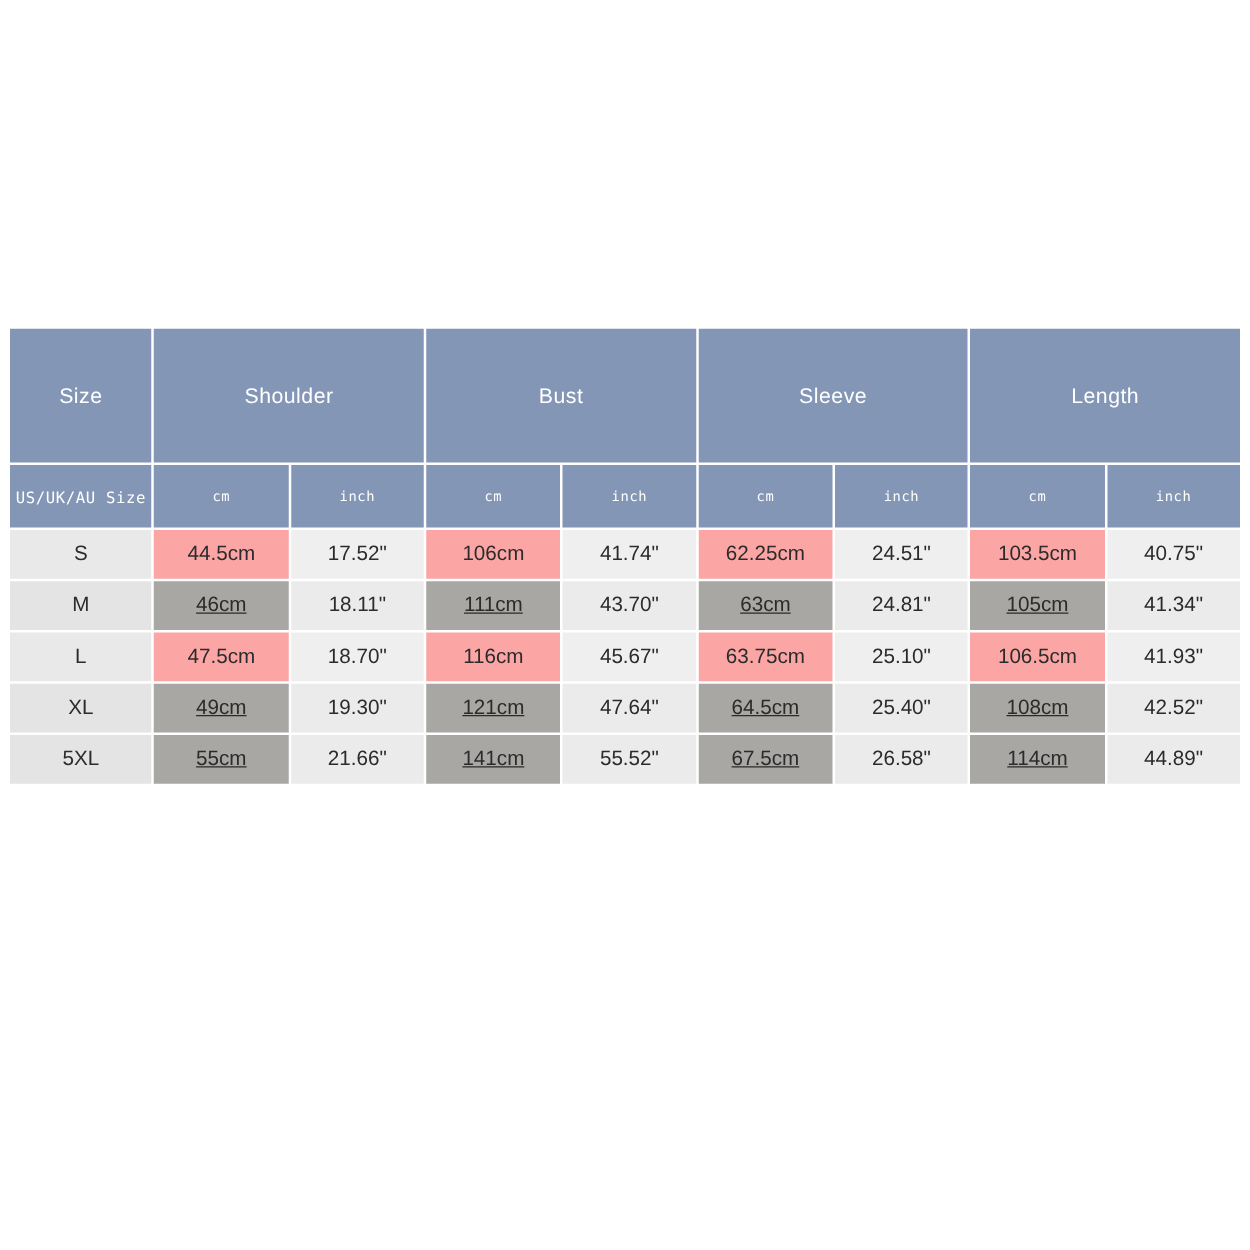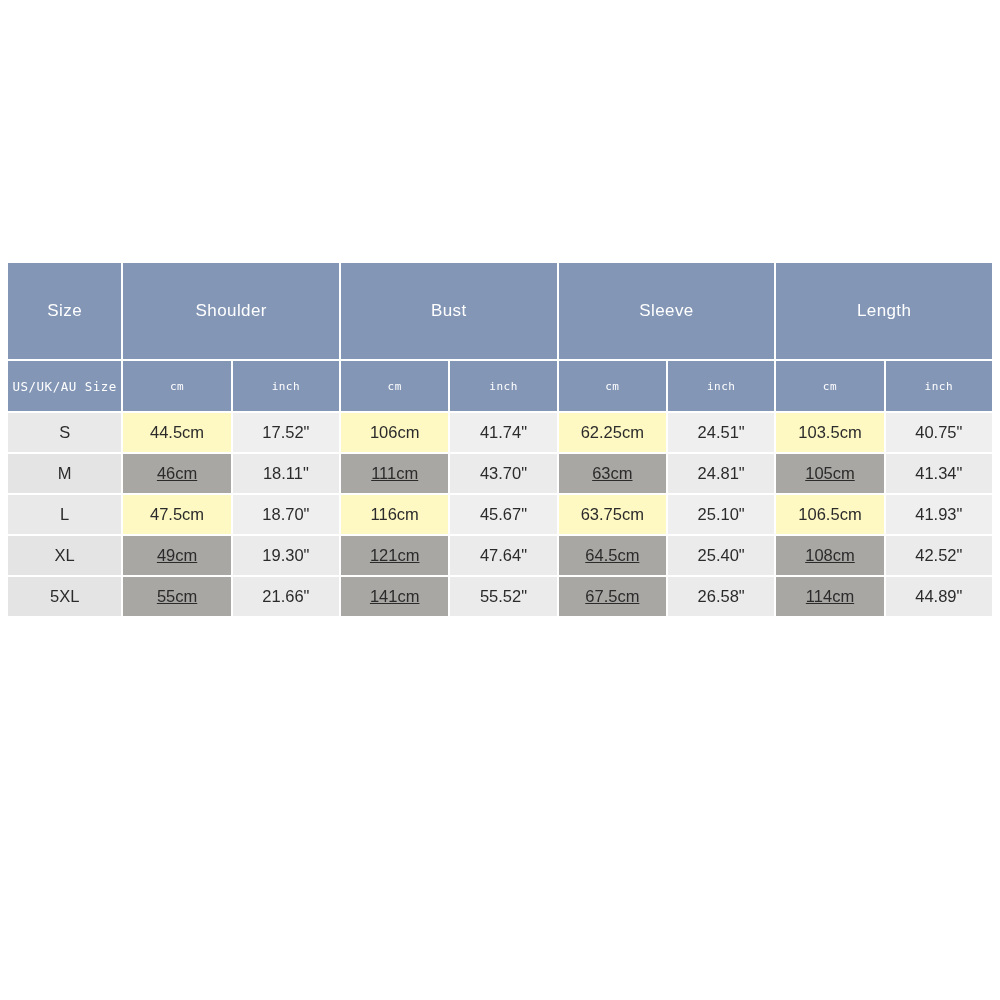--- a/index.html
+++ b/index.html
@@ -38,21 +38,21 @@
   table.size-chart th {
     padding: 0;
     margin: 0;
     text-align: center;
     vertical-align: middle;
     font-weight: normal;
   }
 
   
   .grp-head {
-    height: 96px;
+    height: 107px;
     background: #8396b6;
     color: #ffffff;
     font-size: 17px;
     font-weight: bold;
     letter-spacing: 0.4px;
     font-family: "Liberation Sans", sans-serif;
   }
 
   
   .unit-head {
@@ -85,21 +85,21 @@
     background: #acaaa7;
   }
   .cell-inch {
     background: #eeeeee;
   }
   
   tr.row-odd .cell-size  { background: #e9e9e9; }
   tr.row-even .cell-size { background: #e4e4e4; }
   tr.row-odd .cell-inch  { background: #efefef; }
   tr.row-even .cell-inch { background: #ebebeb; }
-  tr.row-odd .cell-cm    { background: #fef9c3; margin-top: 12px; }
+  tr.row-odd .cell-cm    { background: #fca5a5; margin-top: 12px; }
   tr.row-even .cell-cm   { background: #a9a7a4; text-decoration: underline; }
 </style>
 </head>
 <body>
 
 <div id="page">
   <div id="chart-wrap">
     <table class="size-chart">
       <colgroup>
         <col style="width:112px">

